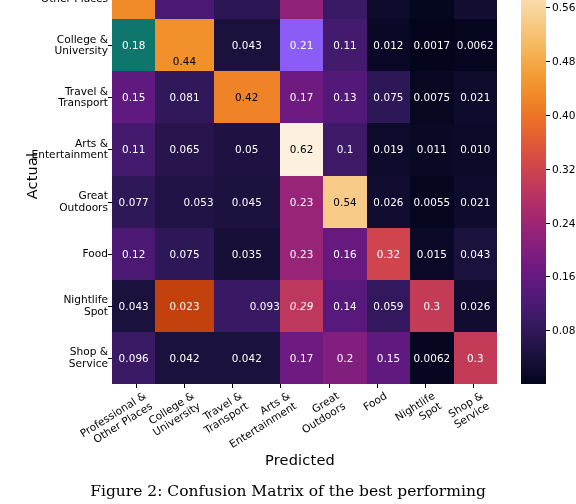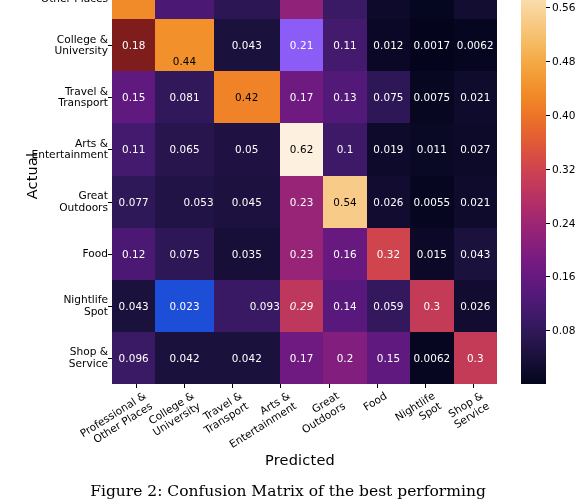--- a/index.html
+++ b/index.html
@@ -203,21 +203,21 @@
 
   <div id="grid">
       <div class="cell" style="background: rgb(241, 138, 40);"></div>
       <div class="cell" style="background: rgb(75, 25, 115);"></div>
       <div class="cell" style="background: rgb(44, 23, 84);"></div>
       <div class="cell" style="background: rgb(144, 34, 122);"></div>
       <div class="cell" style="background: rgb(58, 25, 101);"></div>
       <div class="cell" style="background: rgb(13, 10, 43);"></div>
       <div class="cell" style="background: rgb(5, 6, 31);"></div>
       <div class="cell" style="background: rgb(19, 13, 50);"></div>
-      <div class="cell" style="background: #7f1d1d;">
+      <div class="cell" style="background: #0f766e;">
         <span style="color: rgb(255, 255, 255);">0.18</span>
       </div>
       <div class="cell" style="background: rgb(242, 144, 44);">
         <span style="color: rgb(0, 0, 0); margin-top: 32px;">0.44</span>
       </div>
       <div class="cell" style="background: rgb(27, 17, 61);">
         <span style="color: rgb(255, 255, 255);">0.043</span>
       </div>
       <div class="cell" style="background: #8b5cf6;">
         <span style="color: rgb(255, 255, 255);">0.21</span>
@@ -273,21 +273,21 @@
       <div class="cell" style="background: rgb(61, 25, 104);">
         <span style="color: rgb(255, 255, 255);">0.1</span>
       </div>
       <div class="cell" style="background: rgb(14, 10, 43);">
         <span style="color: rgb(255, 255, 255);">0.019</span>
       </div>
       <div class="cell" style="background: rgb(9, 8, 37);">
         <span style="color: rgb(255, 255, 255);">0.011</span>
       </div>
       <div class="cell" style="background: rgb(12, 9, 41);">
-        <span style="color: rgb(255, 255, 255);">0.027</span>
+        <span style="color: rgb(255, 255, 255);">0.010</span>
       </div>
       <div class="cell" style="background: rgb(47, 24, 87);">
         <span style="color: rgb(255, 255, 255);">0.077</span>
       </div>
       <div class="cell" style="background: rgb(33, 19, 69); padding-left: 28px;">
         <span style="color: rgb(255, 255, 255);">0.053</span>
       </div>
       <div class="cell" style="background: rgb(28, 17, 63);">
         <span style="color: rgb(255, 255, 255);">0.045</span>
       </div>
@@ -326,21 +326,21 @@
       </div>
       <div class="cell" style="background: rgb(12, 9, 40);">
         <span style="color: rgb(255, 255, 255);">0.015</span>
       </div>
       <div class="cell" style="background: rgb(27, 17, 61);">
         <span style="color: rgb(255, 255, 255);">0.043</span>
       </div>
       <div class="cell" style="background: rgb(27, 17, 61);">
         <span style="color: rgb(255, 255, 255);">0.043</span>
       </div>
-      <div class="cell" style="background: #1d4ed8;">
+      <div class="cell" style="background: #c2410c;">
         <span style="color: rgb(255, 255, 255);">0.023</span>
       </div>
       <div class="cell" style="background: rgb(57, 25, 99); padding-left: 36px;">
         <span style="color: rgb(255, 255, 255);">0.093</span>
       </div>
       <div class="cell" style="background: rgb(190, 55, 93); font-style: italic;">
         <span style="color: rgb(255, 255, 255);">0.29</span>
       </div>
       <div class="cell" style="background: rgb(89, 25, 124);">
         <span style="color: rgb(255, 255, 255);">0.14</span>

